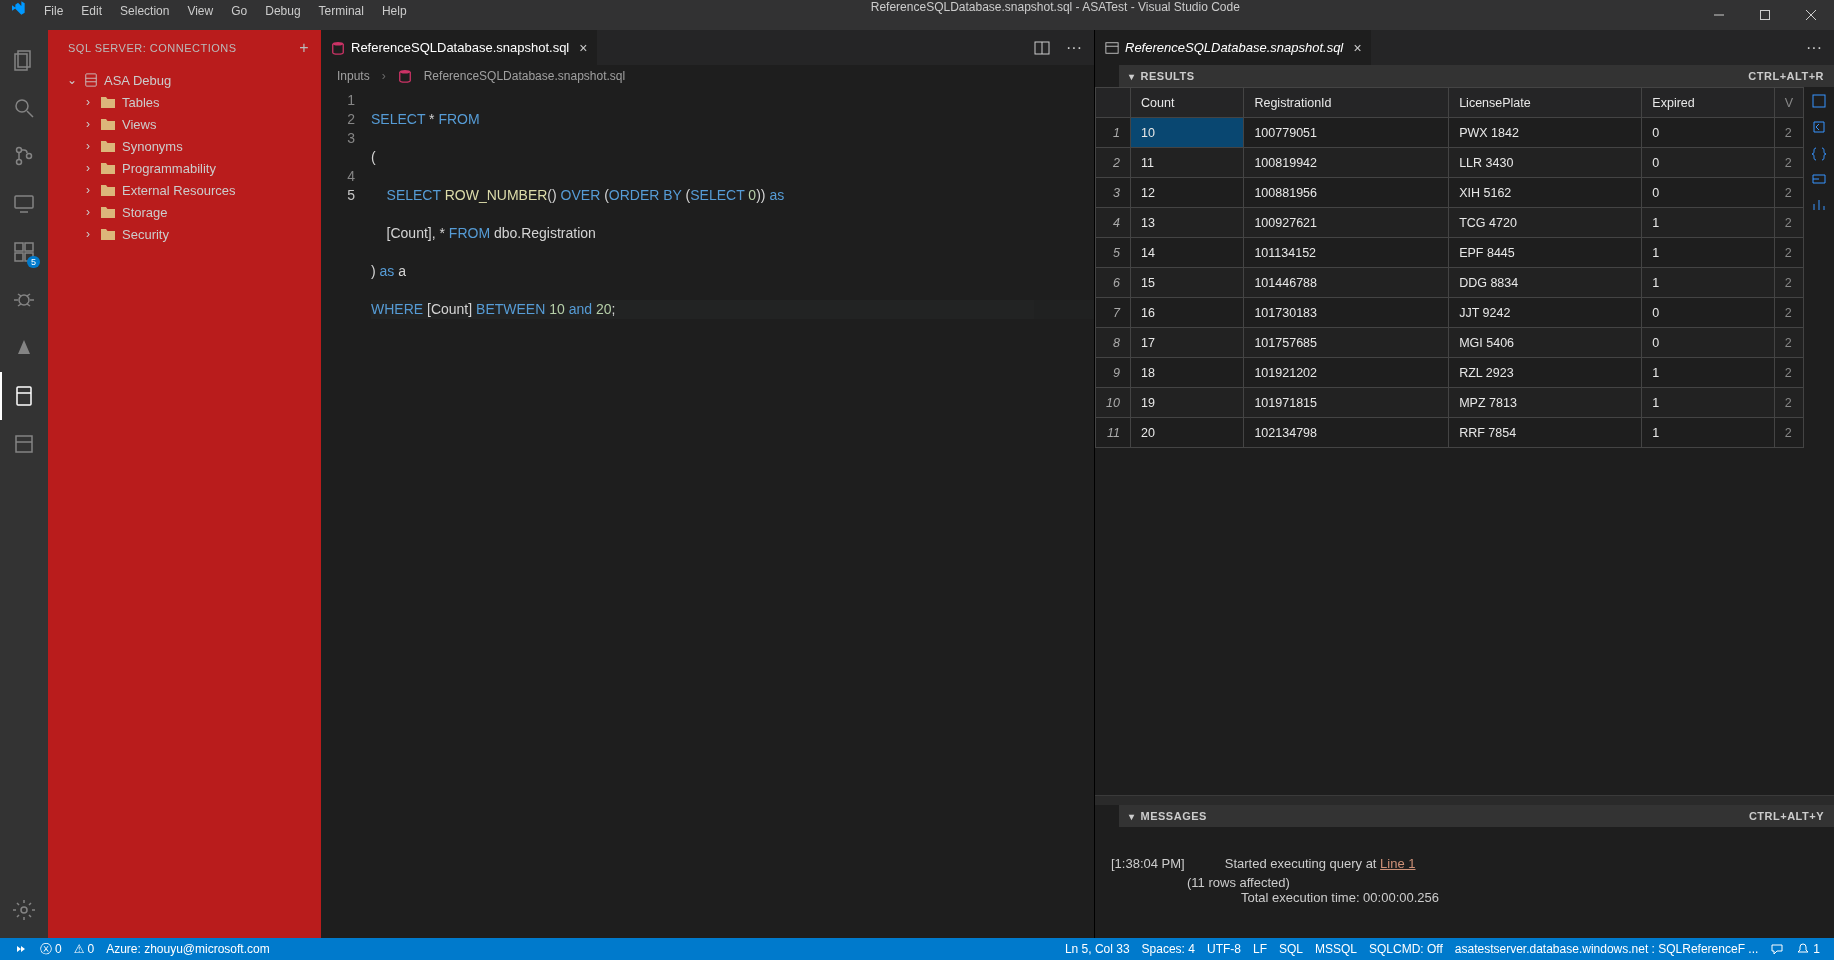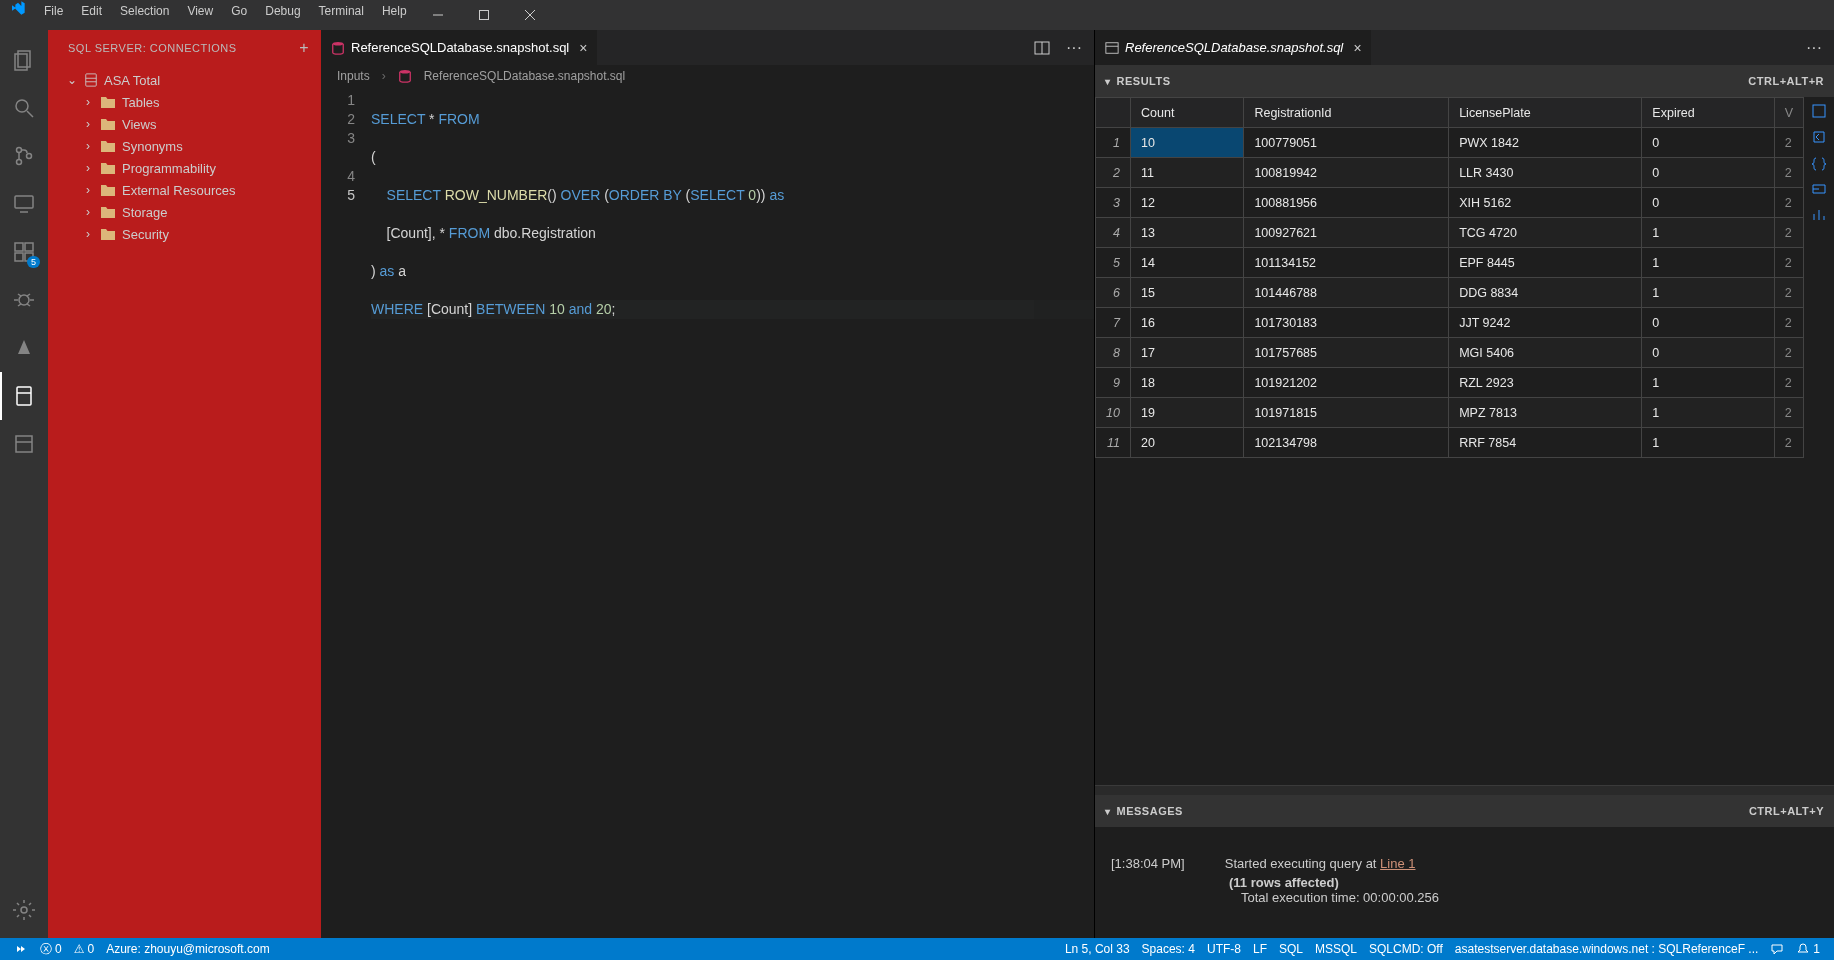--- a/index.html
+++ b/index.html
@@ -41,38 +41,38 @@
 .gutter .current { color: #c6c6c6; }
 .code { flex: 1; padding: 4px 0 0 0; white-space: pre; color: #d4d4d4; position: relative; }
 .code .line { padding-left: 0; }
 .code .line.current { background: #2a2d2e60; }
 .kw { color: #569cd6; }
 .num { color: #b5cea8; }
 .fn { color: #dcdcaa; }
 .minimap { position: absolute; right: 0; top: 0; width: 60px; height: 100%; background: #1e1e1e; opacity: 0.4; font-size: 2px; color: #4a6; padding: 4px; }
 .results-pane { width: 740px; display: flex; flex-direction: column; background: #1e1e1e; border-left: 1px solid #000; }
 .results-tabs { height: 35px; background: #252526; display: flex; align-items: stretch; }
-.section-header { height: 32px; background: #333333; display: flex; align-items: center; padding: 0 10px; font-size: 11px; font-weight: 600; letter-spacing: 0.5px; color: #cccccc; justify-content: space-between; }
+.section-header { height: 22px; background: #333333; display: flex; align-items: center; padding: 0 10px; font-size: 11px; font-weight: 600; letter-spacing: 0.5px; color: #cccccc; justify-content: space-between; margin-left: 24px; }
 .section-header .twist { margin-right: 6px; font-size: 10px; }
 .results-body { flex: 1; display: flex; min-height: 0; }
 .grid-wrap { flex: 1; overflow: hidden; position: relative; }
 .grid { width: 100%; border-collapse: collapse; font-size: 12.5px; }
 .grid th, .grid td { border: 1px solid #444; padding: 6px 10px; text-align: left; color: #e8e8e8; height: 30px; }
 .grid th { background: #252526; font-weight: 400; position: sticky; top: 0; }
 .grid .rownum { width: 35px; text-align: right; color: #aaa; font-style: italic; background: #252526; }
 .grid td.rownum { background: #1e1e1e; }
 .grid tr:nth-child(even) td { background: #222; }
 .grid tr.selected td.count-cell { background: #094771; }
 .grid th.last, .grid td.last { color: #888; }
 .result-actions { width: 30px; display: flex; flex-direction: column; align-items: center; gap: 10px; padding-top: 6px; color: #3794ff; }
 .grid-scroll-x { height: 10px; background: #2a2a2a; border-top: 1px solid #3a3a3a; }
 .messages-body { padding: 29px 16px; font-size: 13px; color: #cccccc; }
 .messages-body .msg-row { display: flex; gap: 40px; margin-bottom: 4px; }
 .messages-body .link { color: #ce9178; text-decoration: underline; }
-.messages-body .indent { margin-left: 118px; font-weight: bold; }
+.messages-body .indent { margin-left: 76px; }
 .statusbar { height: 22px; background: #007acc; color: #ffffff; display: flex; align-items: center; font-size: 12px; padding: 0 8px; }
 .statusbar .sb-item { padding: 0 6px; display: flex; align-items: center; gap: 3px; }
 .statusbar .right { margin-left: auto; display: flex; }
 .statusbar .left { display: flex; align-items: center; }
 svg { display: block; }
 </style>
 </head>
 <body>
 
 <div class="titlebar">
@@ -82,20 +82,21 @@
   <div class="menu">
     <div class="menu-item">File</div>
     <div class="menu-item">Edit</div>
     <div class="menu-item">Selection</div>
     <div class="menu-item">View</div>
     <div class="menu-item">Go</div>
     <div class="menu-item">Debug</div>
     <div class="menu-item">Terminal</div>
     <div class="menu-item">Help</div>
   </div>
+  <div class="title">ReferenceSQLDatabase.snapshot.sql - ASATest - Visual Studio Code</div>
   <div class="win-controls">
     <div class="win-btn">
         <svg width="10" height="10">
           <line x1="0" y1="5" x2="10" y2="5" stroke="#ccc"></line>
         </svg>
       </div>
     <div class="win-btn">
         <svg width="10" height="10">
           <rect x="0.5" y="0.5" width="9" height="9" fill="none" stroke="#ccc"></rect>
         </svg>
@@ -190,21 +191,21 @@
       <span style="font-size:16px">+</span>
     </div>
     <div class="tree">
       <div class="tree-row indent1">
         <span class="twisty">⌄</span>
         <svg class="db-icon" viewBox="0 0 16 16">
             <rect x="2" y="1" width="12" height="14" rx="1"></rect>
             <line x1="2" y1="6" x2="14" y2="6"></line>
             <line x1="2" y1="10" x2="14" y2="10"></line>
           </svg>
-        <span>ASA Total</span>
+        <span>ASA Debug</span>
       </div>
       <div id="tree-nodes">
           <div class="tree-row indent2">
             <span class="twisty">›</span>
             <svg class="folder-icon" viewBox="0 0 16 14">
               <path d="M1 2h5l1.5 2H15v9H1z"></path>
             </svg>
             <span>Tables</span>
           </div>
           <div class="tree-row indent2">

